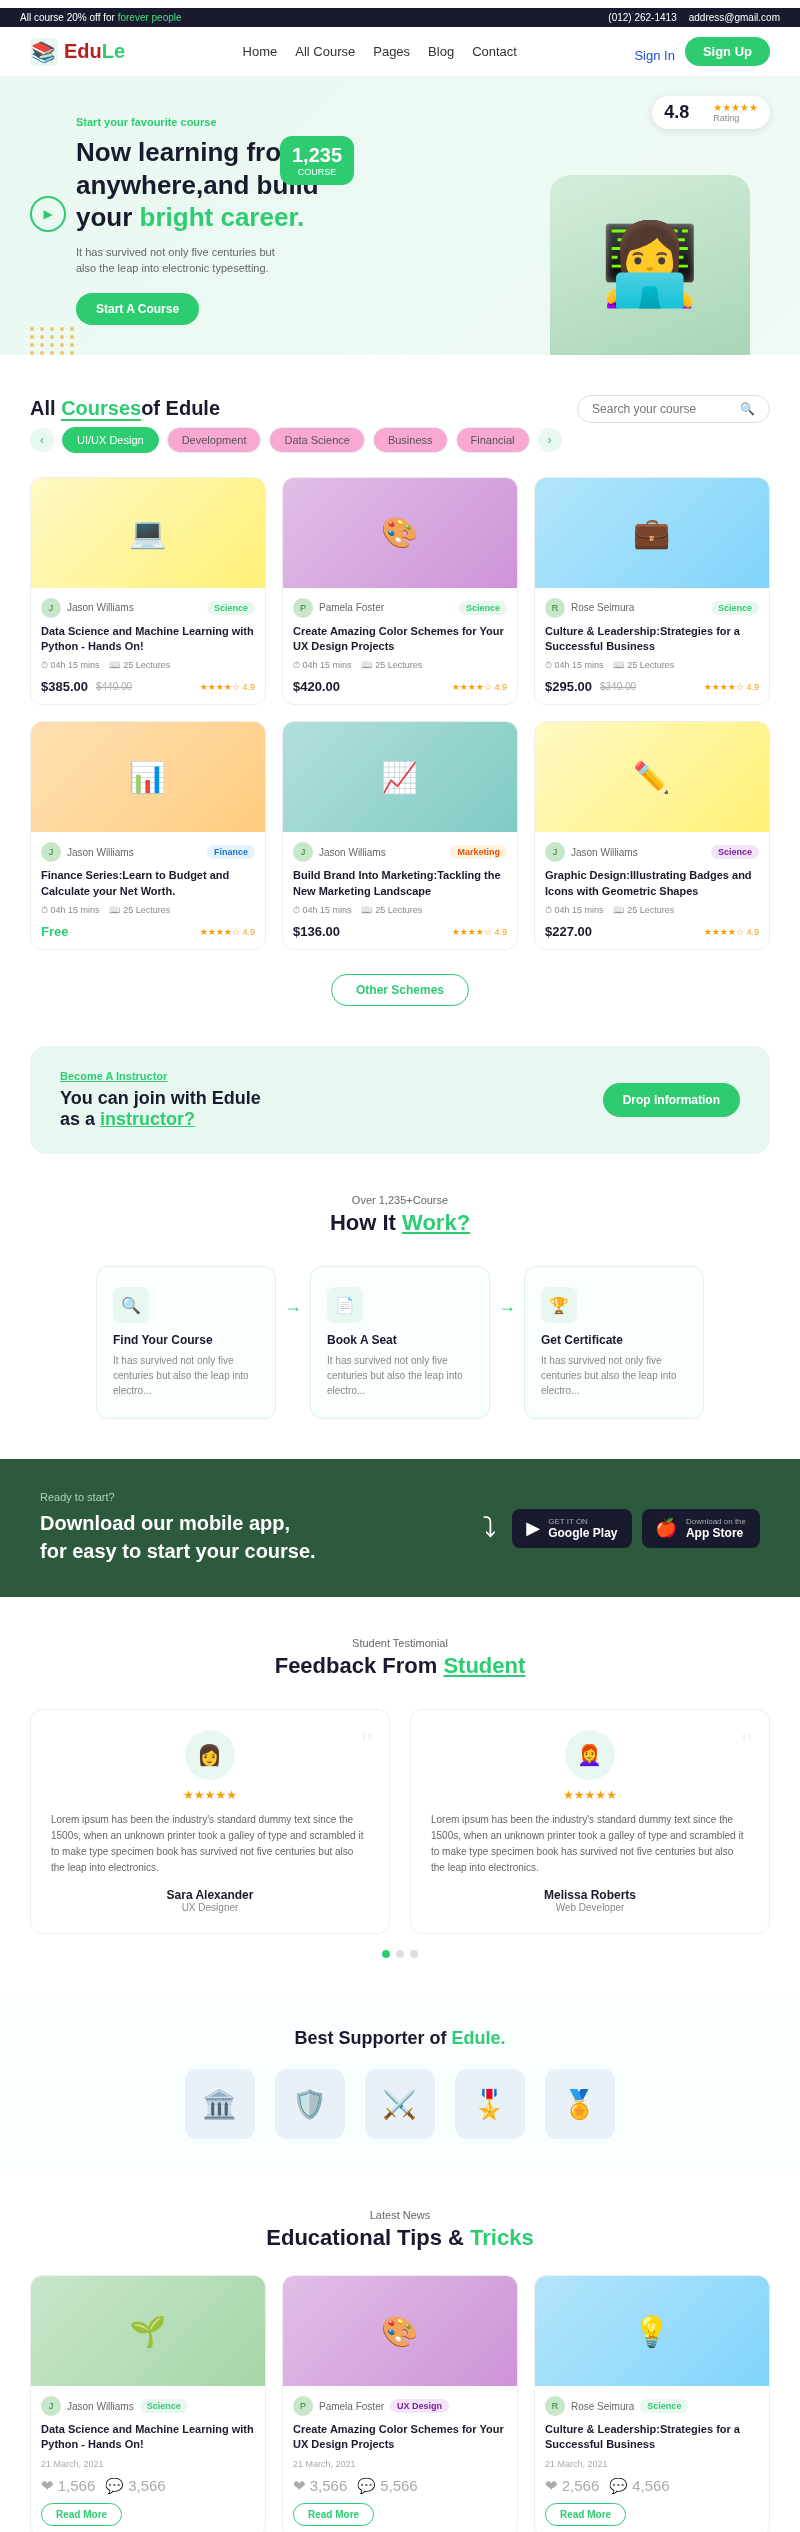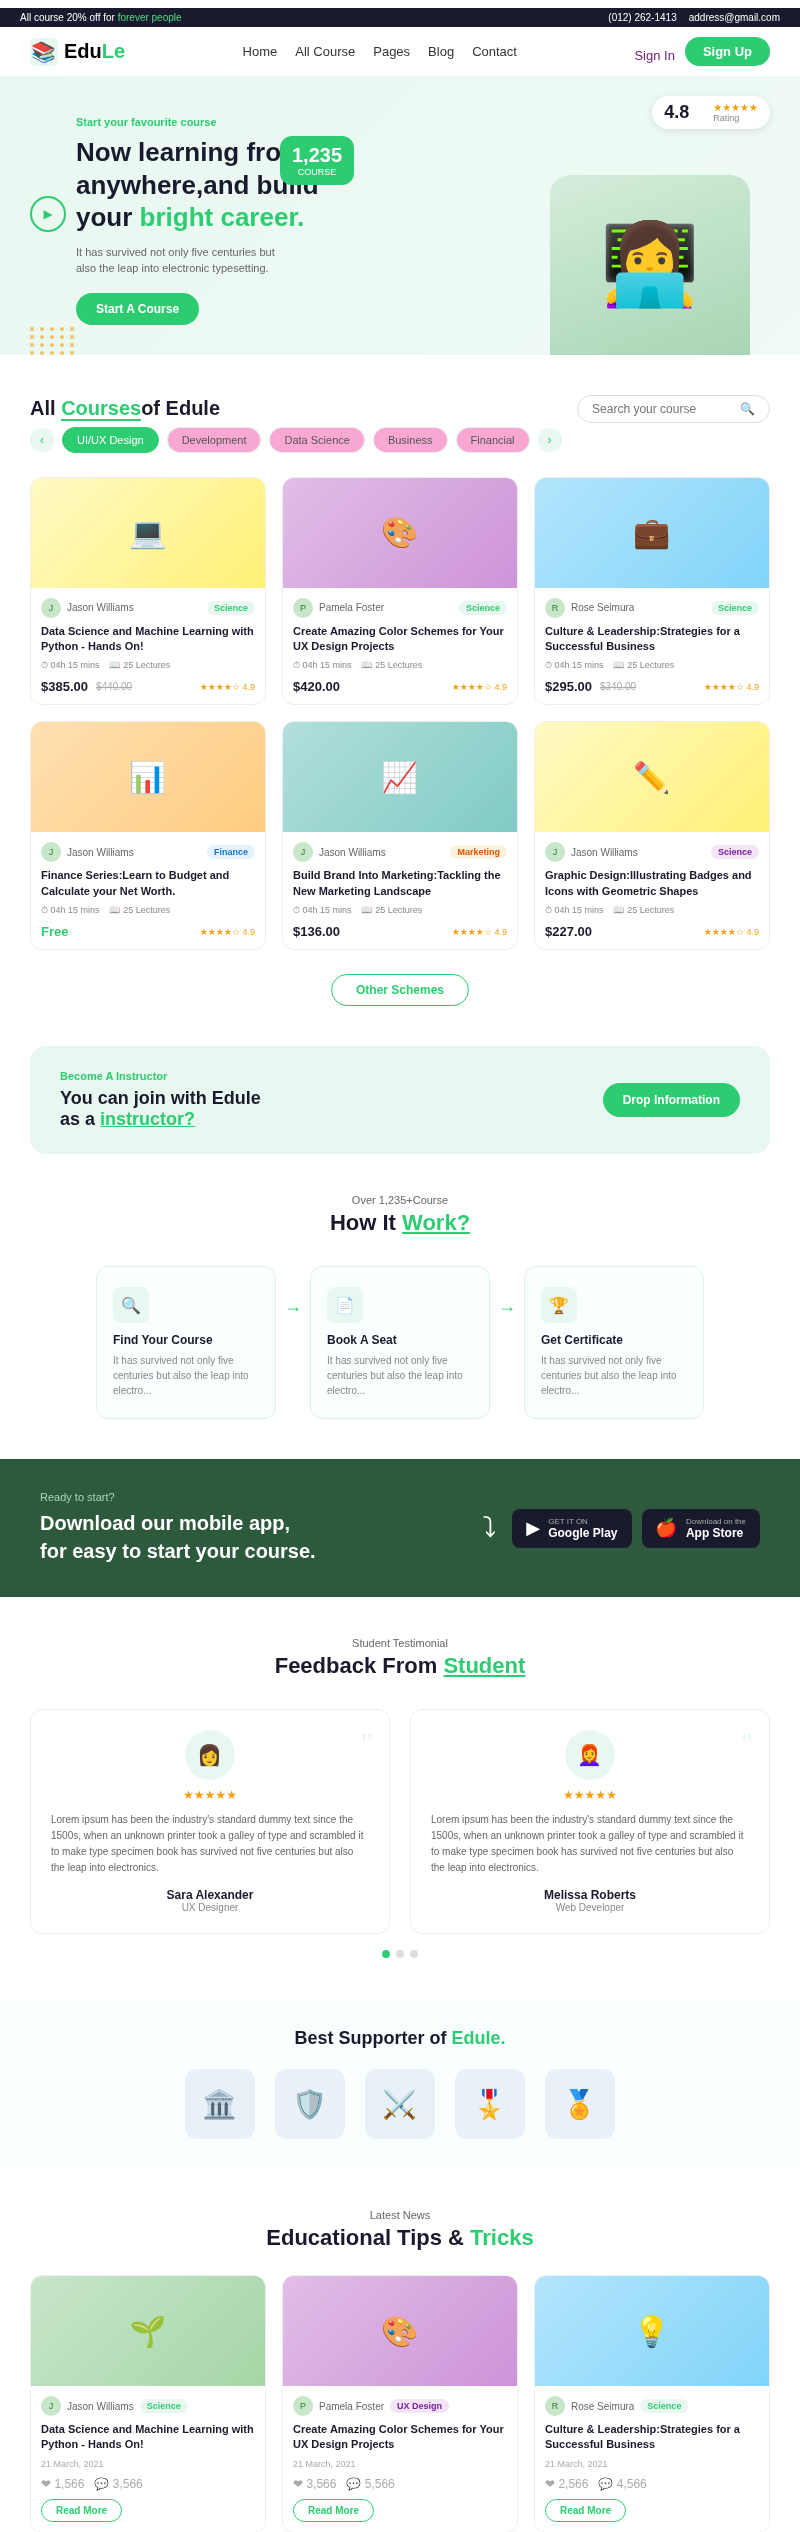--- a/index.html
+++ b/index.html
@@ -8,27 +8,27 @@
     
     .top-bar { background: #1a1a2e; color: #ccc; font-size: 10px; padding: 4px 20px; display: flex; justify-content: space-between; align-items: center; margin-top: 8px; }
     .top-bar span { color: #fff; }
     .top-bar .offer { color: #aaa; }
     .top-bar .offer em { color: #4ade80; font-style: normal; }
     .top-bar-right { display: flex; gap: 12px; align-items: center; }
     
     
     .navbar { background: #fff; padding: 10px 30px; display: flex; justify-content: space-between; align-items: center; box-shadow: 0 1px 4px rgba(0,0,0,0.08); }
     .logo { display: flex; align-items: center; gap: 6px; font-size: 20px; font-weight: 700; color: #1a1a2e; }
-    .logo .edu { color: #000000; }
+    .logo .edu { color: #b91c1c; }
     .logo .le { color: #2ecc71; }
     .logo-icon { width: 28px; height: 28px; background: #e8f8f0; border-radius: 6px; display: flex; align-items: center; justify-content: center; }
     .nav-links { display: flex; gap: 18px; align-items: flex-end; font-size: 13px; }
     .nav-links a { color: #333; text-decoration: none; font-weight: 500; }
     .nav-actions { display: flex; gap: 10px; align-items: center; }
-    .btn-signin { color: #701a75; font-size: 13px; font-weight: 500; background: none; border: none; cursor: pointer; margin-top: 8px; }
+    .btn-signin { color: #1d4ed8; font-size: 13px; font-weight: 500; background: none; border: none; cursor: pointer; margin-top: 8px; }
     .btn-signup { background: #2ecc71; color: #fff; border: none; border-radius: 20px; padding: 7px 18px; font-size: 13px; font-weight: 600; cursor: pointer; }
     
     
     .hero { background: linear-gradient(135deg, #e8f8f0 0%, #f0faf5 100%); padding: 40px 30px 0; display: flex; align-items: flex-end; position: relative; overflow: hidden; min-height: 220px; }
     .hero-content { flex: 1; padding-bottom: 30px; }
     .hero-content .subtitle { color: #2ecc71; font-size: 11px; font-weight: 600; margin-bottom: 8px; }
     .hero-content h1 { font-size: 26px; font-weight: 800; color: #1a1a2e; line-height: 1.25; margin-bottom: 10px; }
     .hero-content h1 .highlight { color: #2ecc71; }
     .hero-content p { font-size: 11px; color: #666; margin-bottom: 16px; max-width: 200px; line-height: 1.5; }
     .btn-start { background: #2ecc71; color: #fff; border: none; border-radius: 20px; padding: 9px 20px; font-size: 12px; font-weight: 600; cursor: pointer; }
@@ -81,21 +81,21 @@
     .price-old { font-size: 10px; color: #aaa; text-decoration: line-through; }
     .price-free { font-size: 13px; font-weight: 700; color: #2ecc71; }
     .stars { color: #f59e0b; font-size: 9px; margin-left: auto; }
     
     
     .other-course-wrap { text-align: center; margin-top: 24px; }
     .btn-outline { border: 1px solid #2ecc71; color: #2ecc71; background: #fff; border-radius: 20px; padding: 8px 24px; font-size: 12px; font-weight: 600; cursor: pointer; }
     
     
     .instructor-banner { background: #e8f8f0; margin: 0 30px; border-radius: 16px; padding: 24px 30px; display: flex; align-items: center; justify-content: space-between; position: relative; }
-    .instructor-banner .text-label { font-size: 11px; color: #2ecc71; font-weight: 600; margin-bottom: 6px; }
+    .instructor-banner .text-label { font-size: 11px; color: #2ecc71; font-weight: 600; margin-bottom: 6px; text-decoration: underline; }
     .instructor-banner h2 { font-size: 18px; font-weight: 700; color: #1a1a2e; }
     .instructor-banner h2 a { color: #2ecc71; text-decoration: underline; }
     .btn-drop { background: #2ecc71; color: #fff; border: none; border-radius: 20px; padding: 10px 20px; font-size: 12px; font-weight: 600; cursor: pointer; }
     
     
     .how-section { padding: 40px 30px; text-align: center; }
     .how-section .over-text { font-size: 11px; color: #666; margin-bottom: 4px; }
     .how-section h2 { font-size: 22px; font-weight: 800; color: #1a1a2e; margin-bottom: 30px; }
     .how-section h2 .highlight { color: #2ecc71; text-decoration: underline; }
     .how-steps { display: flex; justify-content: center; gap: 0; align-items: flex-start; }
@@ -151,21 +151,21 @@
     .news-thumb { height: 110px; background: linear-gradient(135deg, #c8e6c9, #a5d6a7); display: flex; align-items: center; justify-content: center; font-size: 30px; }
     .news-thumb.purple { background: linear-gradient(135deg, #e1bee7, #ce93d8); }
     .news-thumb.blue { background: linear-gradient(135deg, #b3e5fc, #81d4fa); }
     .news-body { padding: 10px; }
     .news-meta { display: flex; align-items: center; gap: 6px; margin-bottom: 6px; }
     .news-badge { background: #e8f8f0; color: #2ecc71; font-size: 9px; padding: 2px 7px; border-radius: 10px; font-weight: 600; }
     .news-badge.ux { background: #f3e5f5; color: #7b1fa2; }
     .news-badge.science { background: #e8f8f0; color: #2ecc71; }
     .news-title { font-size: 11px; font-weight: 600; color: #1a1a2e; margin-bottom: 6px; line-height: 1.4; }
     .news-date { font-size: 9px; color: #aaa; margin-bottom: 8px; }
-    .news-stats { display: flex; gap: 10px; font-size: 12px; color: #aaa; margin-bottom: 8px; }
+    .news-stats { display: flex; gap: 10px; font-size: 15px; color: #aaa; margin-bottom: 8px; }
     .btn-read { border: 1px solid #2ecc71; color: #2ecc71; background: #fff; border-radius: 12px; padding: 5px 14px; font-size: 10px; font-weight: 600; cursor: pointer; }
   </style>
 </head>
 <body>
 
 <div class="top-bar">
   <div class="offer">
     <span>All course 20% off for</span>
     <em>forever people</em>
   </div>

